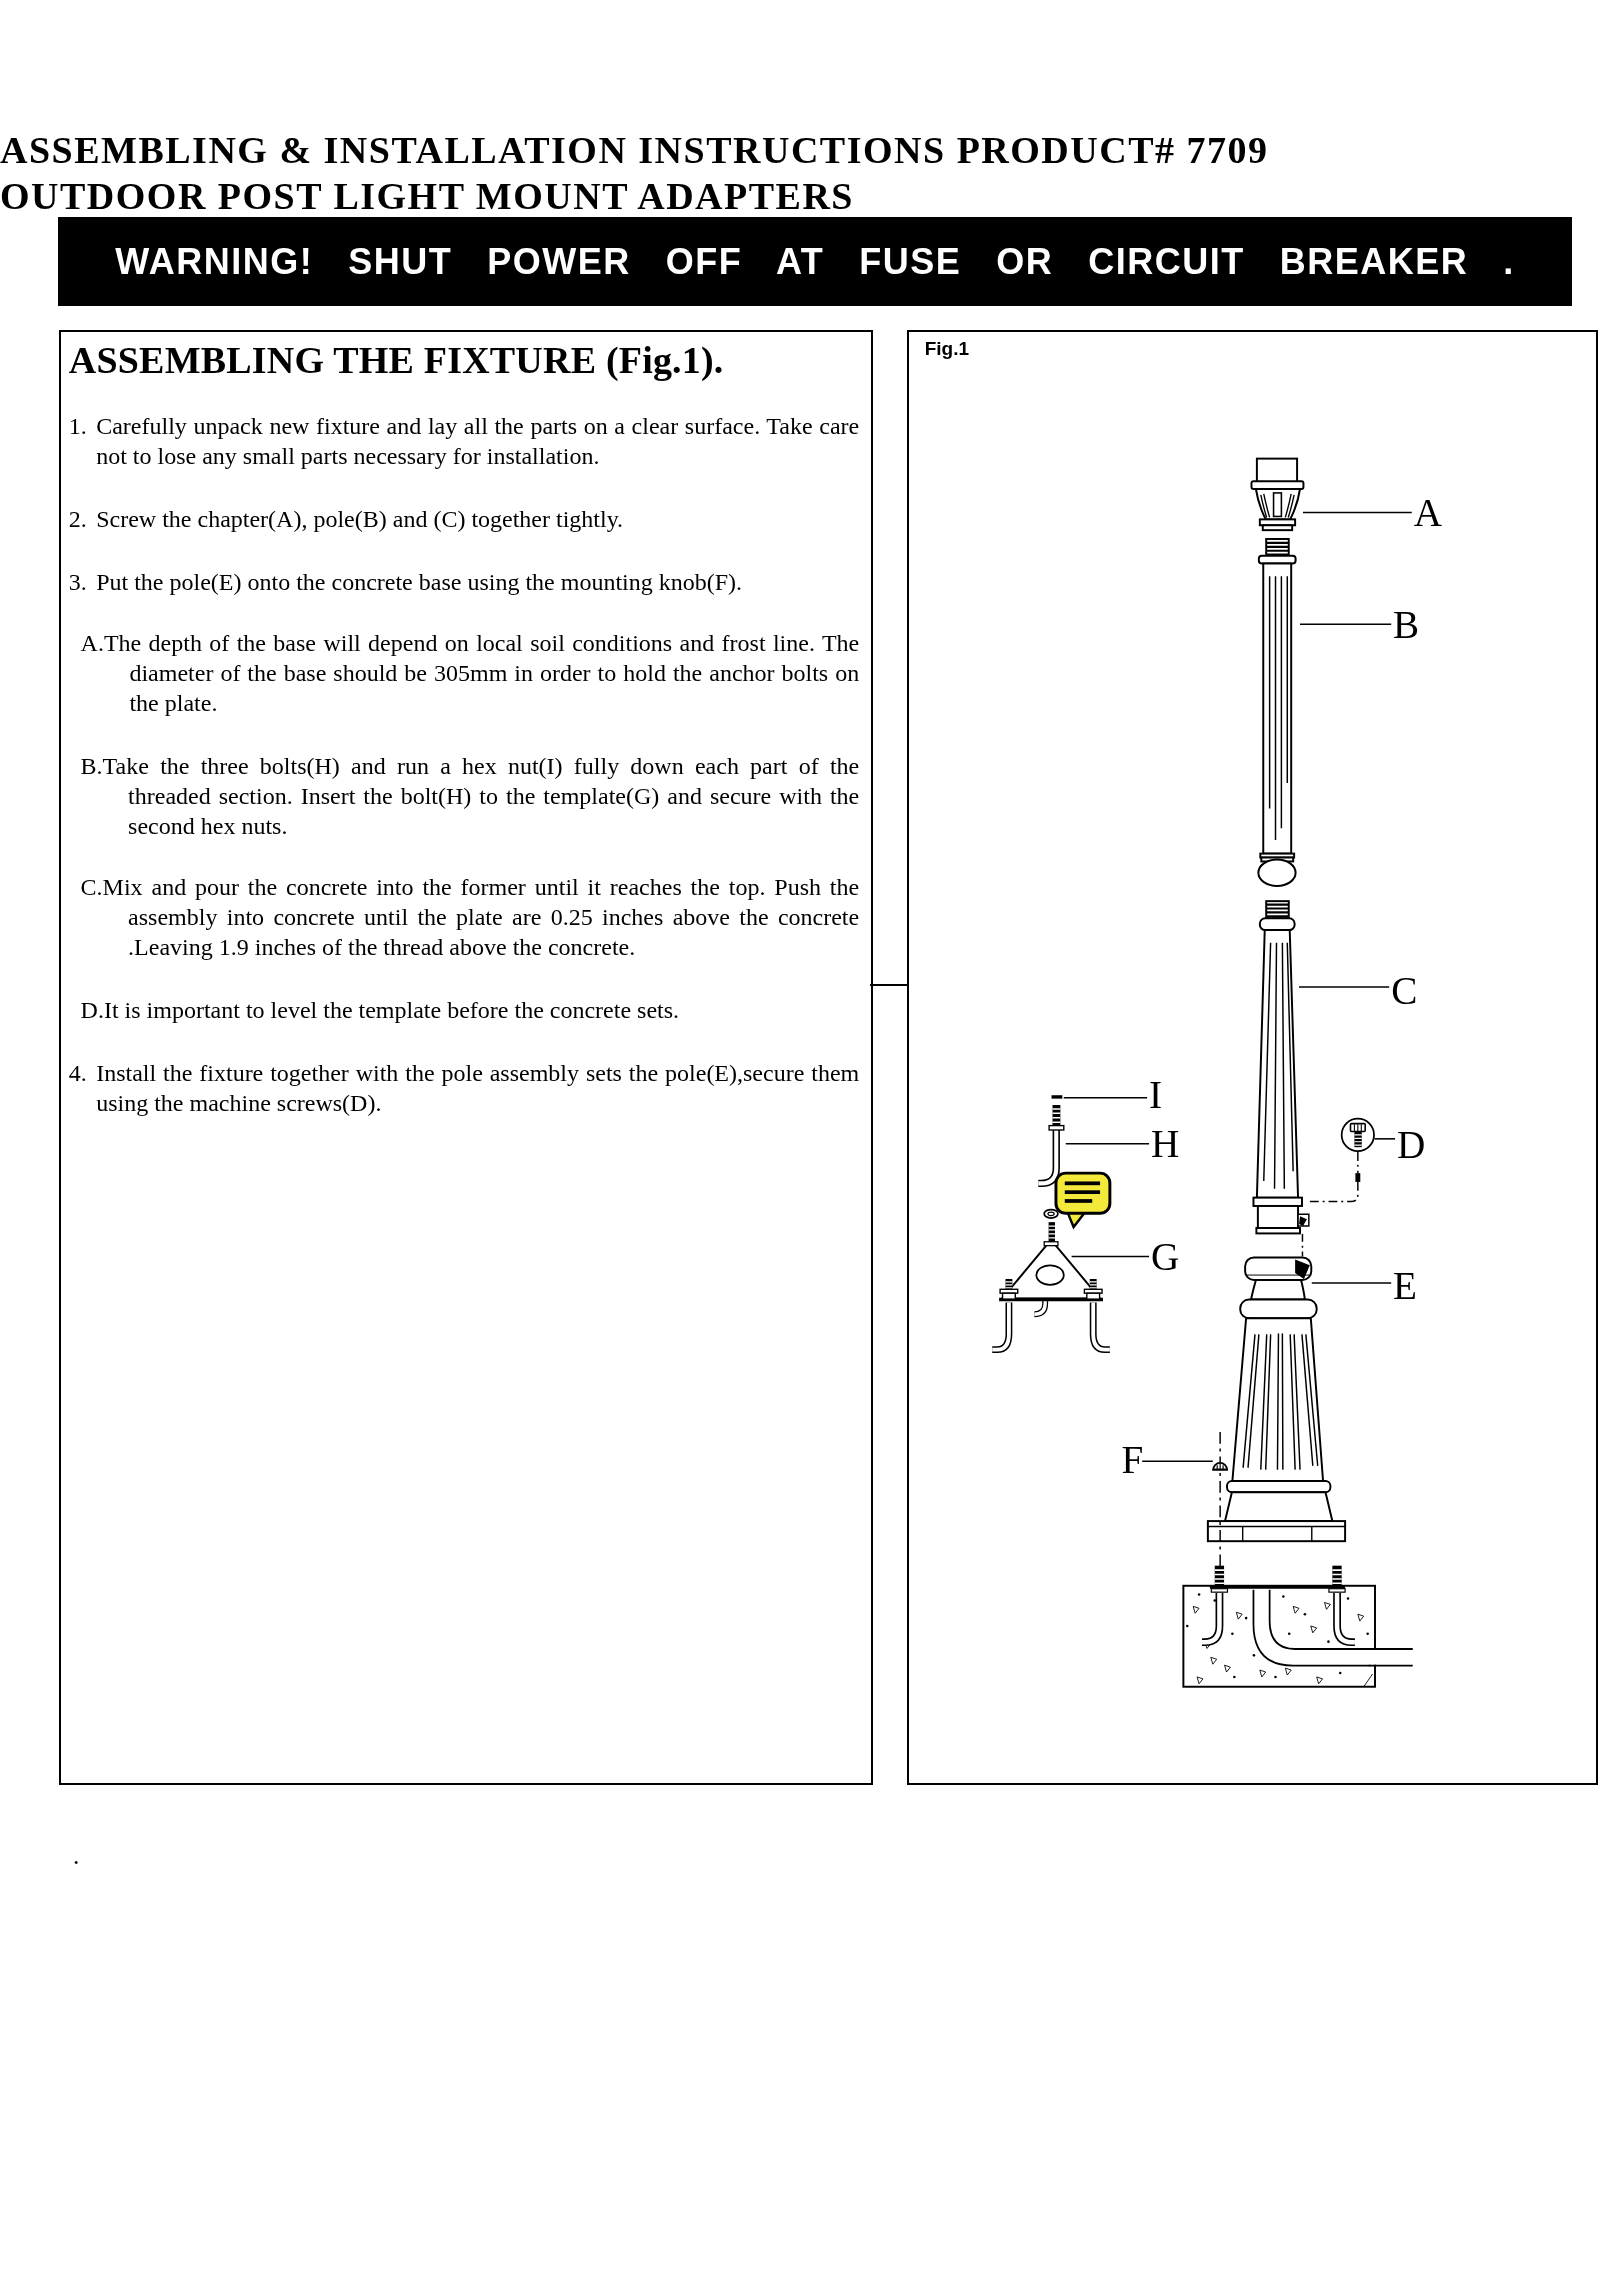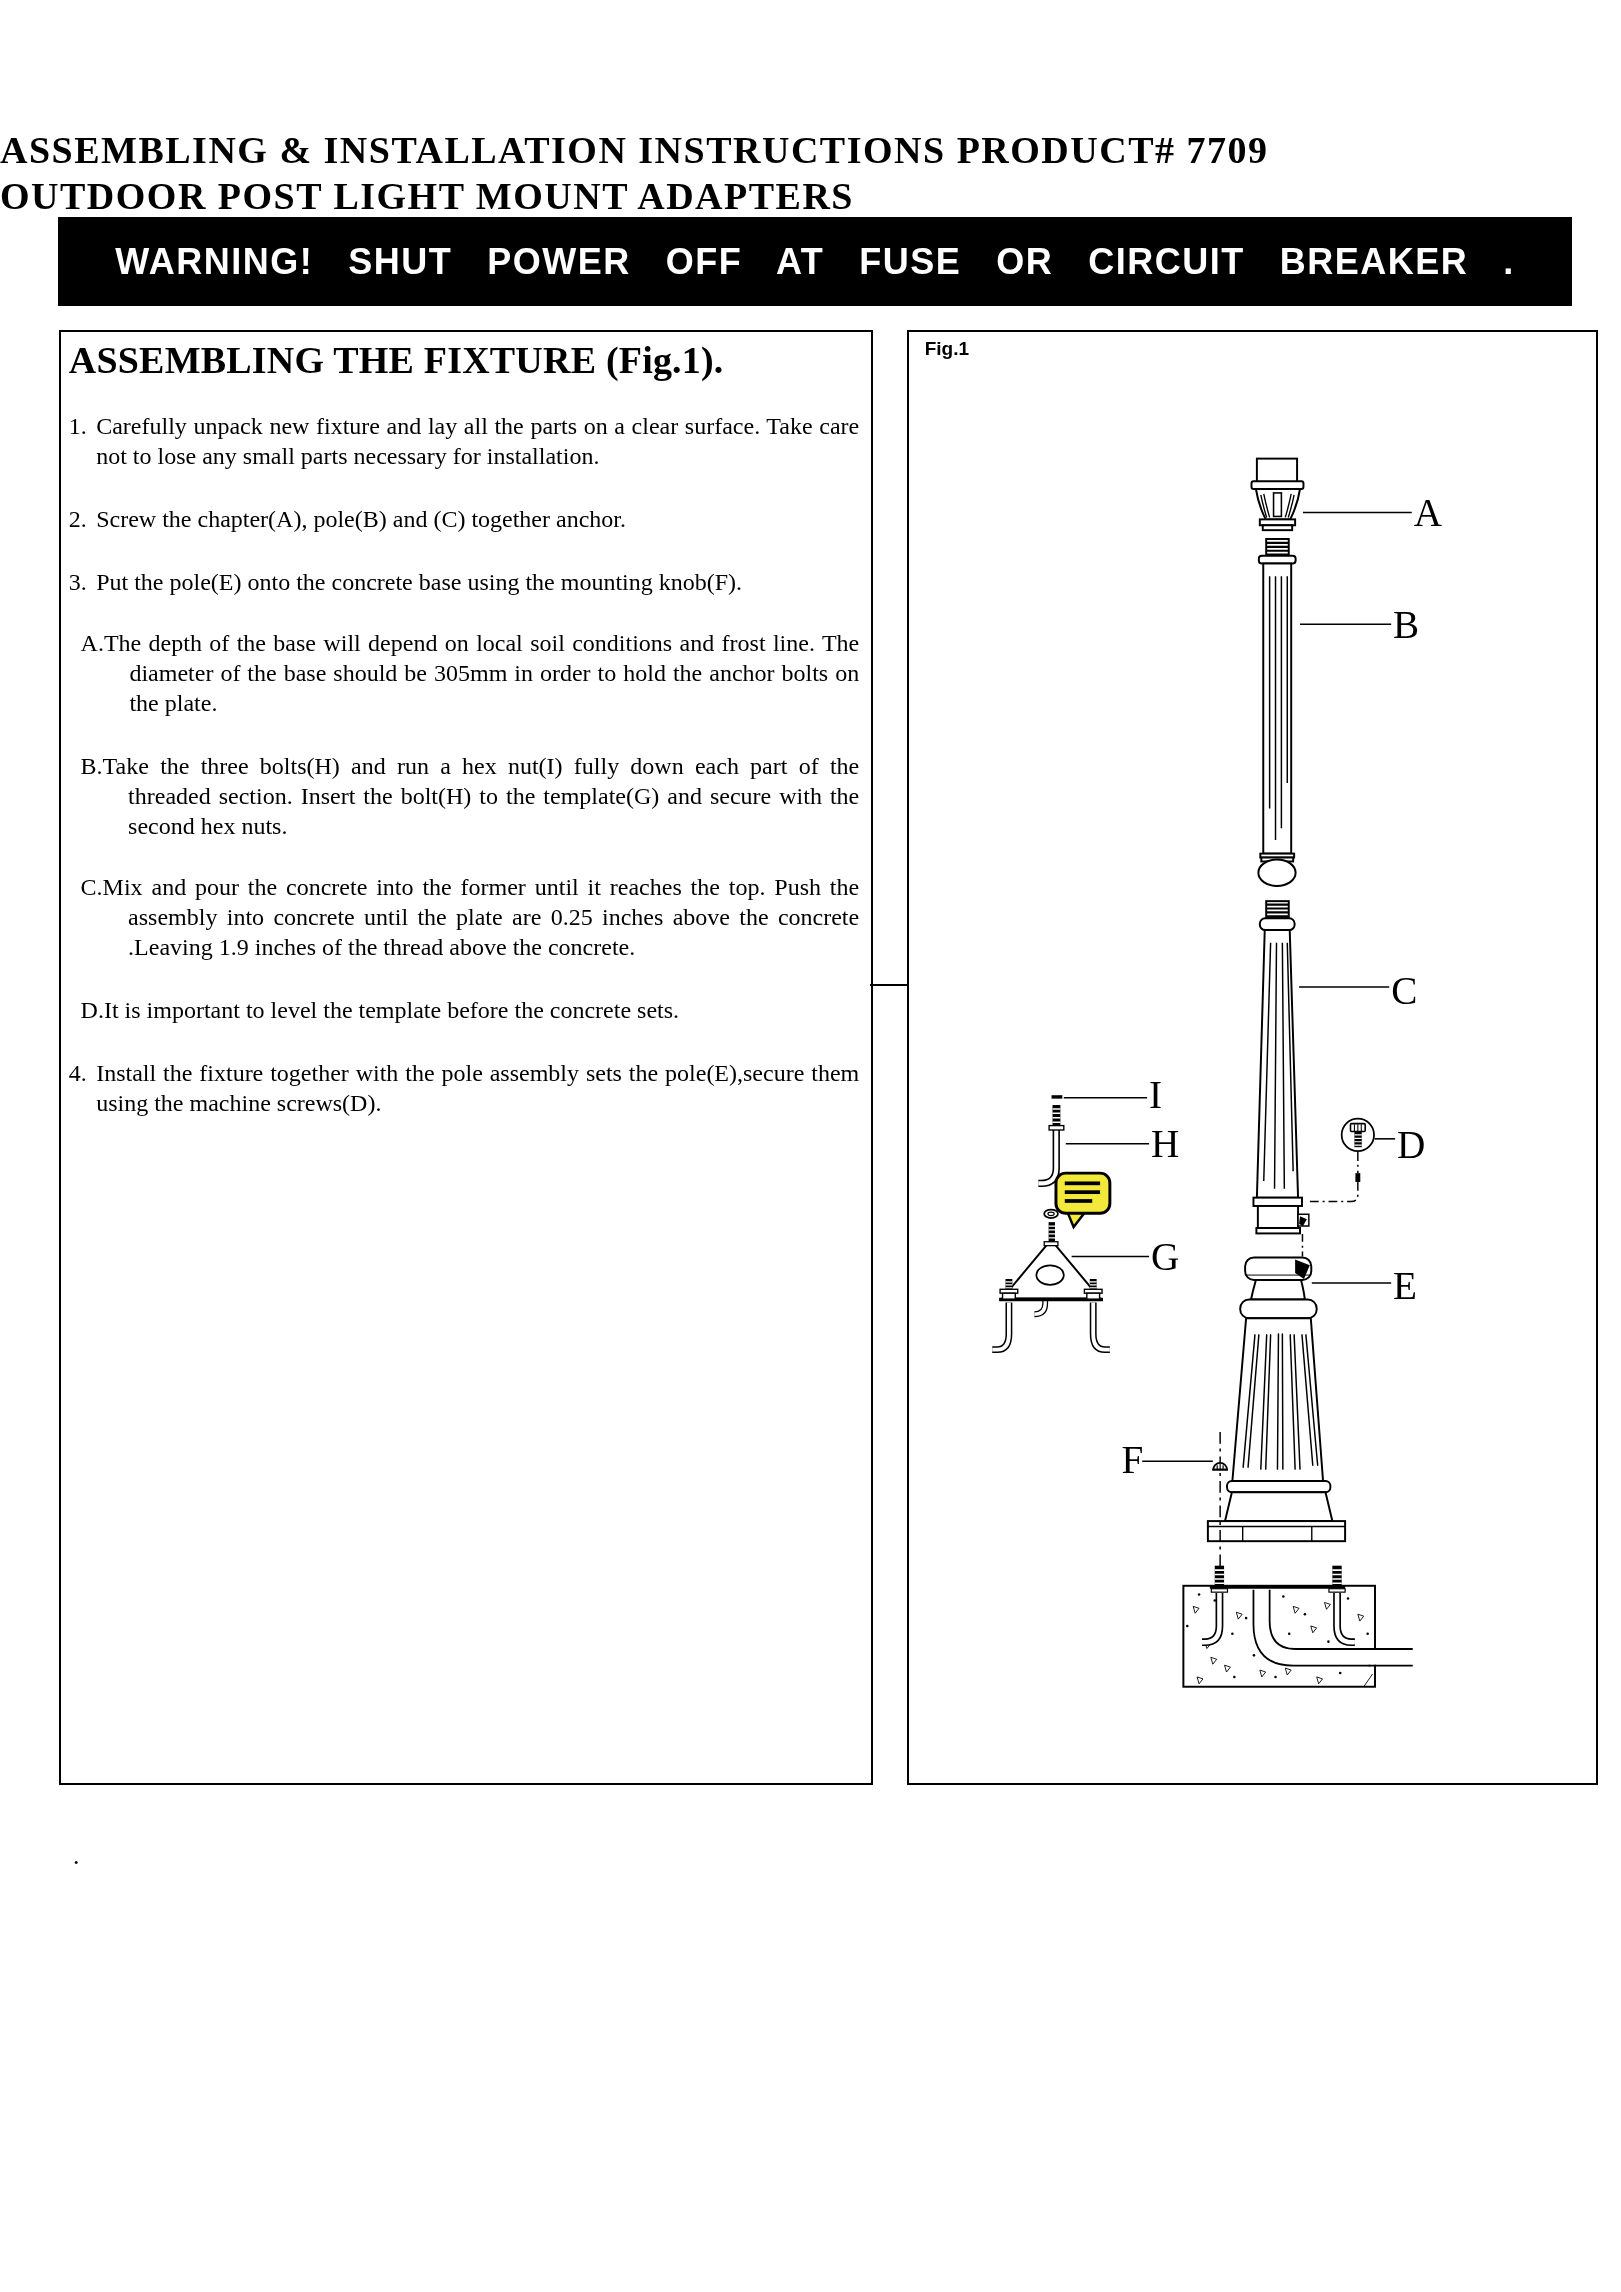--- a/index.html
+++ b/index.html
@@ -56,21 +56,21 @@
 
 <div class="panel" id="left-panel">
   <div class="panel-heading">ASSEMBLING THE FIXTURE (Fig.1).</div>
 
   <div class="step" id="step-1">
     <span class="n">1.</span>
     <span class="t">Carefully unpack new fixture and lay all the parts on a clear surface. Take care not to lose any small parts necessary for installation.</span>
   </div>
   <div class="step" id="step-2">
     <span class="n">2.</span>
-    <span class="t">Screw the chapter(A), pole(B) and (C) together anchor.</span>
+    <span class="t">Screw the chapter(A), pole(B) and (C) together tightly.</span>
   </div>
   <div class="step" id="step-3">
     <span class="n">3.</span>
     <span class="t">Put the pole(E) onto the concrete base using the mounting knob(F).</span>
   </div>
   <div class="step sub" id="sub-a">
     <span class="n">A.</span>
     <span class="t">The depth of the base will depend on local soil conditions and frost line. The diameter of the base should be 305mm in order to hold the anchor bolts on the plate.</span>
   </div>
   <div class="step sub" id="sub-b">

